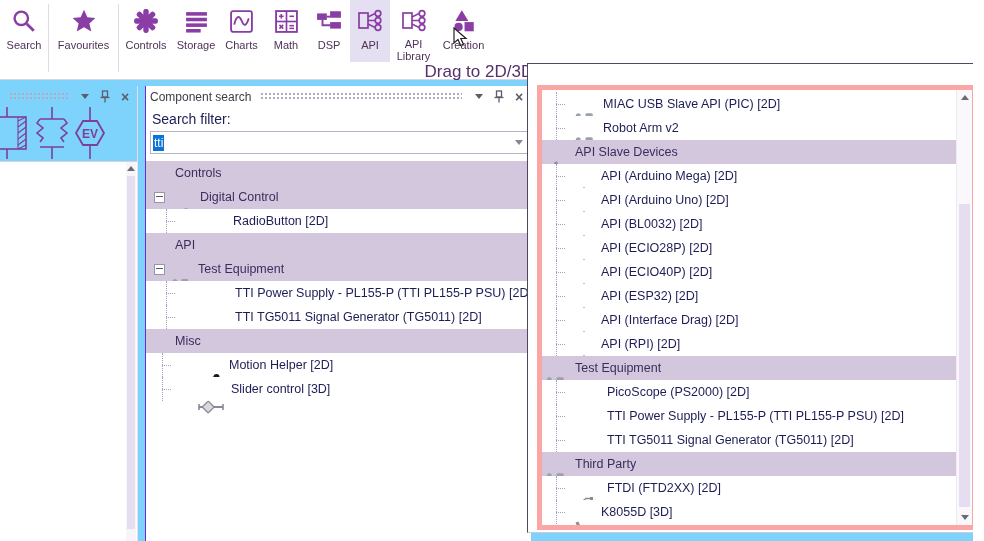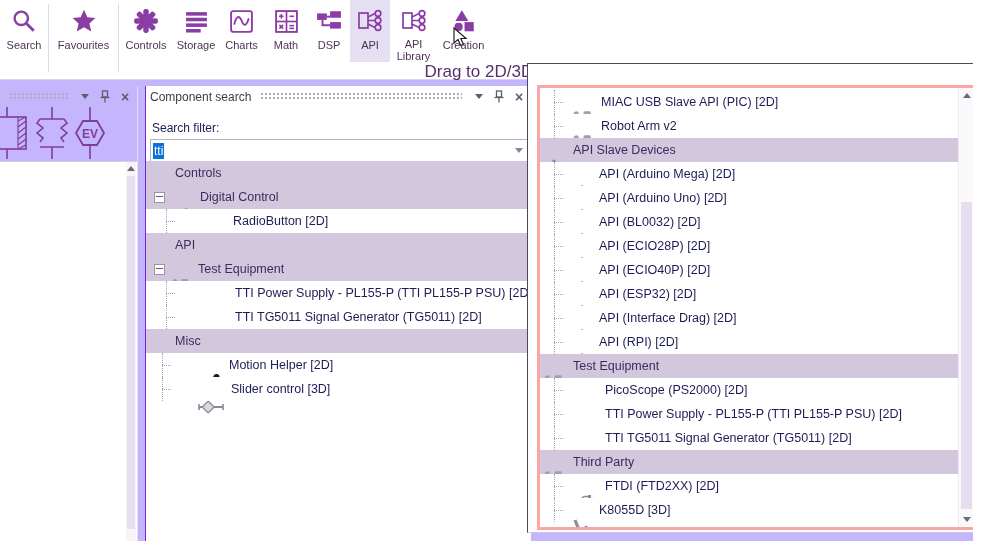--- a/index.html
+++ b/index.html
@@ -1,16 +1,16 @@
 <!DOCTYPE html>
 <html><head>
 <meta charset="utf-8">
 <style>
   html,body{margin:0;padding:0;background:#fff;}
-  .stage{position:relative;width:973px;height:541px;background:#c4b5fd;overflow:hidden;
+  .stage{position:relative;width:973px;height:541px;background:#7dd3fc;overflow:hidden;
          font-family:"Liberation Sans",sans-serif;-webkit-font-smoothing:antialiased;}
 
   
   .ribbon{position:absolute;left:0;top:0;width:984px;height:79px;background:#fff;border-bottom:1px solid #dcd4e2;}
   .rb-row{position:absolute;left:0;top:0;height:62px;display:flex;align-items:stretch;}
   .rbtn{display:flex;flex-direction:column;align-items:center;justify-content:flex-start;padding-top:6px;cursor:default;}
   .rbtn .ricon{height:30px;display:flex;align-items:center;justify-content:center;}
   .rbtn .rlabel{font-size:11px;color:#4f3257;line-height:12px;text-align:center;margin-top:3px;white-space:pre-line;}
   .rbtn.active{background:#e4dff1;}
   .rsep{width:1px;background:#e0d9e6;margin:4px 0 0 0;height:68px;}
@@ -30,21 +30,21 @@
   
   .left-panel{position:absolute;left:0;top:86px;width:137px;height:455px;border-right:1px solid #e4def0;}
   .lp-symbols{position:relative;height:52px;}
   .lp-list{position:absolute;left:0;top:75px;right:0;bottom:0;border-top:1px solid #d7d0e0;background:#fff;}
   .vscroll{position:absolute;top:0;right:1px;width:10px;bottom:0;background:#f7f5f9;}
   .vscroll .sarrow{height:12px;display:flex;align-items:center;justify-content:center;}
   .vscroll .sthumb{position:absolute;left:1px;right:1px;background:#e5def0;}
 
   
   .search-panel{position:absolute;left:145px;top:86px;width:385px;height:455px;background:#fff;border-left:1px solid #6d28d9;}
-  .filter-label{font-size:12px;color:#1d1d55;margin:14px 0 4px 6px;}
+  .filter-label{font-size:14px;color:#1d1d55;margin:4px 0 4px 6px;}
   .combo{position:relative;margin:0 2px 4px 4px;height:21px;border:1px solid #b9b2c6;background:#fff;display:flex;align-items:center;padding-left:2px;}
   .combo .sel{background:#0b72d7;color:#fff;font-size:12px;padding:1px 1px;}
   .combo .combo-arrow{position:absolute;right:5px;top:8px;}
   .tree{position:absolute;left:0;right:0;top:75px;bottom:0;overflow:hidden;}
 
   .row{height:24px;display:flex;align-items:center;font-size:12.5px;color:#1d1d55;white-space:nowrap;position:relative;background:#fff;}
   .row.hdr{background:#d3c7dd;color:#3a2d5e;}
   .row .lbl{margin-left:7px;overflow:hidden;}
   .ticon{display:inline-flex;align-items:center;justify-content:center;flex:0 0 auto;margin-top:36px;}
   .expand{width:9px;height:9px;border:1px solid #9a94a8;background:#fff;position:relative;flex:0 0 auto;}
@@ -59,21 +59,21 @@
   .t-item.connv::before{left:20px;}
   .t-item.connh::after{left:20px;}
   .t-item2{padding-left:52px;}
   .t-item2.connv::before{left:16px;}
   .t-item2.connh::after{left:16px;}
 
   
   .popup{position:absolute;left:527px;top:63px;width:457px;height:468px;background:#fff;
          border-top:1px solid #4d485e;border-left:1px solid #4d485e;border-bottom:1px solid #cfc8d8;}
   .popup-close{position:absolute;right:2px;top:1px;color:#c01f1f;font-weight:bold;font-size:14px;line-height:13px;cursor:default;}
-  .plist{position:absolute;left:9px;top:21px;right:8px;bottom:2px;border:3px solid #fca5a5;background:#fff;overflow:hidden;text-decoration:underline;}
+  .plist{position:absolute;left:9px;top:21px;right:8px;bottom:2px;border:5px solid #fca5a5;background:#fff;overflow:hidden;text-decoration:underline;}
   .plist-rows{position:absolute;left:0;top:2px;right:15px;}
   .p-item{padding-left:32px;}
   .p-item.connv::before{left:14px;}
   .p-item.connh::after{left:14px;}
   .p-hdr{padding-left:2px;}
   .pscroll{position:absolute;top:0;right:0;width:15px;bottom:0;background:#faf8fb;border-left:1px solid #eee9f2;}
   .pscroll .sarrow{height:14px;display:flex;align-items:center;justify-content:center;}
   .pscroll .sthumb{position:absolute;left:2px;right:2px;background:#e5def0;}
 
   .cursor{position:absolute;z-index:50;}

